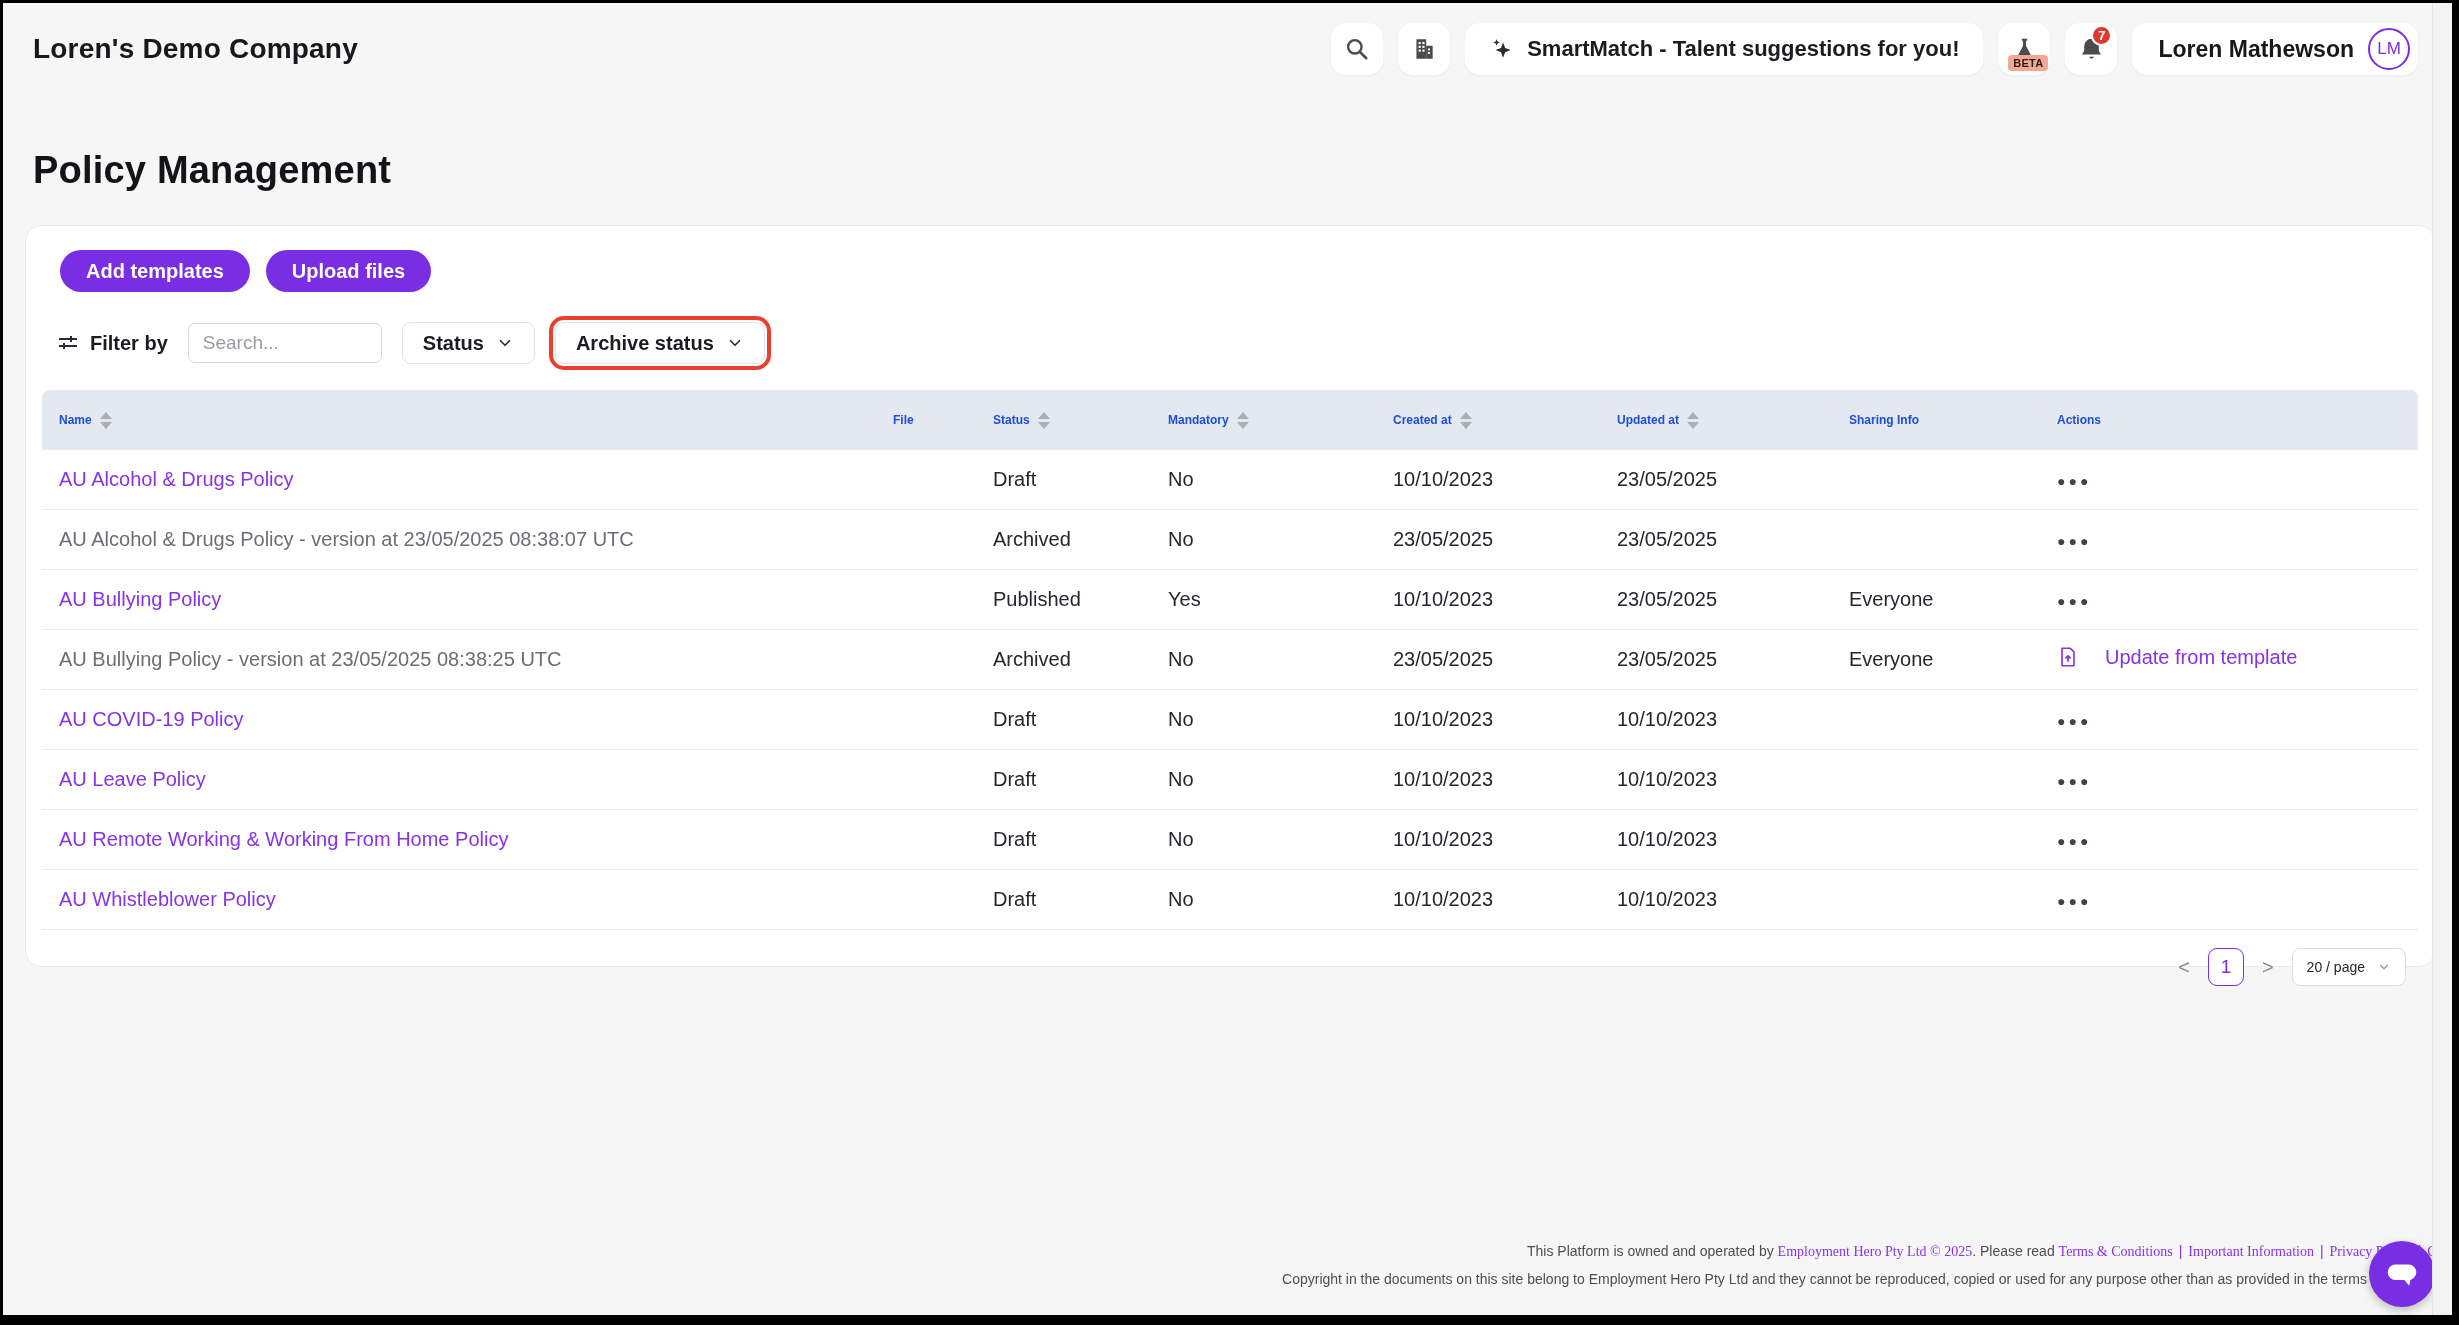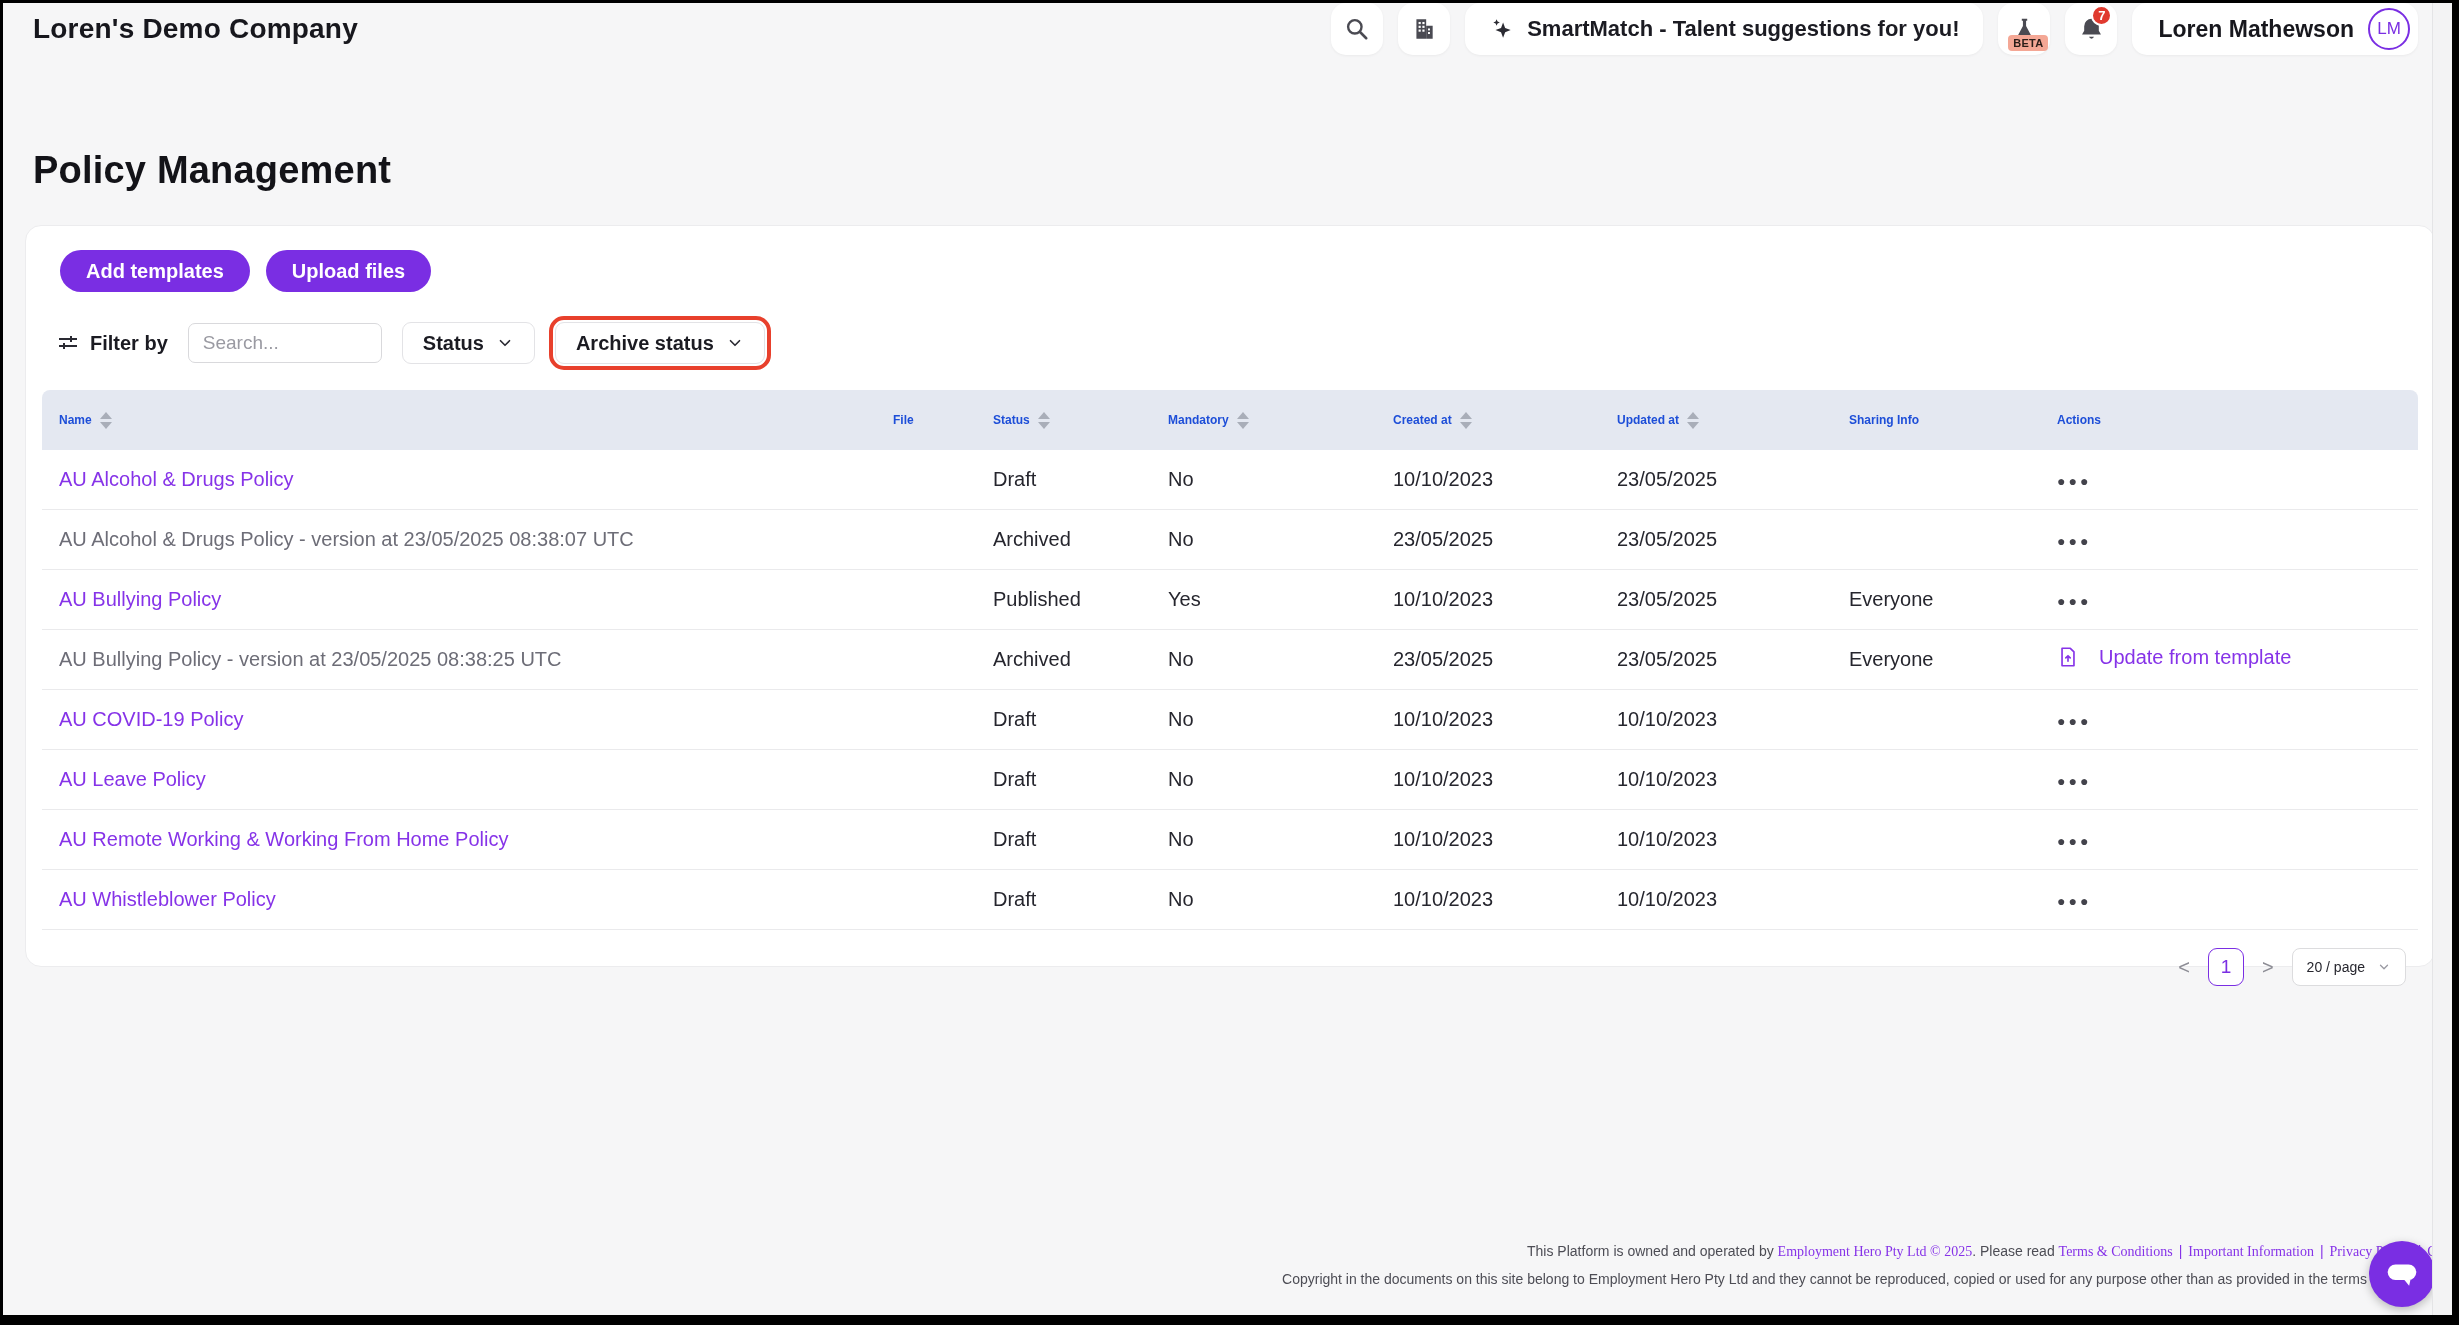--- a/index.html
+++ b/index.html
@@ -2,21 +2,21 @@
 <html><head>
 <meta charset="utf-8">
 <style>
   * { margin:0; padding:0; box-sizing:border-box; }
   html,body { width:2459px; height:1325px; }
   body { background:#000; font-family:"Liberation Sans", sans-serif; position:relative; overflow:hidden; }
   .page { position:absolute; left:3px; top:3px; right:7px; bottom:10px; background:#f6f6f7; overflow:hidden; }
   .scroll-strip { position:absolute; top:0; right:0; width:20px; bottom:0; background:#f3f3f4; border-left:1px solid #e4e4e6; }
 
   
-  .topbar { position:absolute; top:0; left:30px; right:34px; height:52px; display:flex; align-items:center; justify-content:space-between; }
+  .topbar { position:absolute; top:20px; left:30px; right:34px; height:52px; display:flex; align-items:center; justify-content:space-between; }
   .company-name { font-size:28px; font-weight:700; color:#17171d; letter-spacing:.2px; }
   .topbar-right { display:flex; align-items:center; gap:15px; }
   .icon-btn { position:relative; width:52px; height:52px; background:#fff; border:none; border-radius:15px; display:flex; align-items:center; justify-content:center; box-shadow:0 1px 3px rgba(0,0,0,.05); cursor:pointer; }
   .pill-card { height:52px; background:#fff; border:none; border-radius:15px; display:flex; align-items:center; gap:12px; padding:0 24px; box-shadow:0 1px 3px rgba(0,0,0,.05); cursor:pointer; }
   .pill-card .pill-label { font-size:22px; font-weight:700; color:#1b1b22; }
   .beta-badge { position:absolute; bottom:4px; right:2px; background:#f4a795; color:#2a1d18; font-size:11px; font-weight:700; padding:2px 5px; border-radius:4px; letter-spacing:.3px; }
   .notif-badge { position:absolute; top:2px; right:5px; min-width:21px; height:21px; background:#e03a2f; border:2px solid #fff; border-radius:50%; color:#fff; font-size:13px; font-weight:700; display:flex; align-items:center; justify-content:center; }
   .user-card { height:52px; background:#fff; border-radius:15px; display:flex; align-items:center; gap:14px; padding:0 8px 0 26px; box-shadow:0 1px 3px rgba(0,0,0,.05); cursor:pointer; }
   .user-name { font-size:23px; font-weight:700; color:#17171d; }
   .avatar { width:42px; height:42px; border:2px solid #7a2ee3; border-radius:50%; color:#7a2ee3; font-size:17px; font-weight:500; display:flex; align-items:center; justify-content:center; background:#fff; }
@@ -46,21 +46,21 @@
   .thead-row { height:60px; background:#e4e8f1; border-radius:8px 8px 0 0; }
   .th { display:flex; align-items:center; gap:8px; font-size:12px; font-weight:700; color:#1d4ed8; padding-left:17px; }
   .sort-icon { display:inline-flex; flex-direction:column; gap:3px; }
   .sort-icon .tri-up { width:0; height:0; border-left:6px solid transparent; border-right:6px solid transparent; border-bottom:7px solid #a9aeb9; }
   .sort-icon .tri-down { width:0; height:0; border-left:6px solid transparent; border-right:6px solid transparent; border-top:7px solid #a9aeb9; }
   .trow { height:60px; border-bottom:1px solid #eaeaec; }
   .td { font-size:20px; color:#26262e; padding-left:17px; white-space:nowrap; overflow:hidden; }
   .policy-name.link { color:#8633e8; cursor:pointer; }
   .policy-name.muted { color:#6d6d77; }
   .actions-menu { font-size:14px; letter-spacing:3px; font-weight:700; color:#43434b; cursor:pointer; }
-  .update-link { display:inline-flex; align-items:center; gap:20px; color:#8633e8; font-size:20px; cursor:pointer; }
+  .update-link { display:inline-flex; align-items:center; gap:26px; color:#8633e8; font-size:20px; cursor:pointer; }
 
   .pagination { display:flex; align-items:center; justify-content:flex-end; gap:14px; height:74px; padding-right:12px; }
   .pg-arrow { font-size:20px; color:#8d8d95; cursor:pointer; padding:0 4px; }
   .pg-current { width:36px; height:38px; border:1.5px solid #7a2ee3; border-radius:9px; color:#7a2ee3; font-size:19px; display:flex; align-items:center; justify-content:center; cursor:pointer; background:#fff; }
   .pg-size { height:38px; border:1px solid #dcdcde; border-radius:8px; background:#fff; display:flex; align-items:center; gap:12px; padding:0 14px; font-size:14px; color:#26262e; cursor:pointer; }
 
   
   .footer { position:absolute; right:-55px; bottom:28px; text-align:right; white-space:nowrap; }
   .footer-line { font-size:14px; color:#4d4d55; margin-top:11px; }
   .footer a, .footer .flink { color:#8633e8; text-decoration:none; cursor:pointer;font-family:Liberation Serif, serif; }

